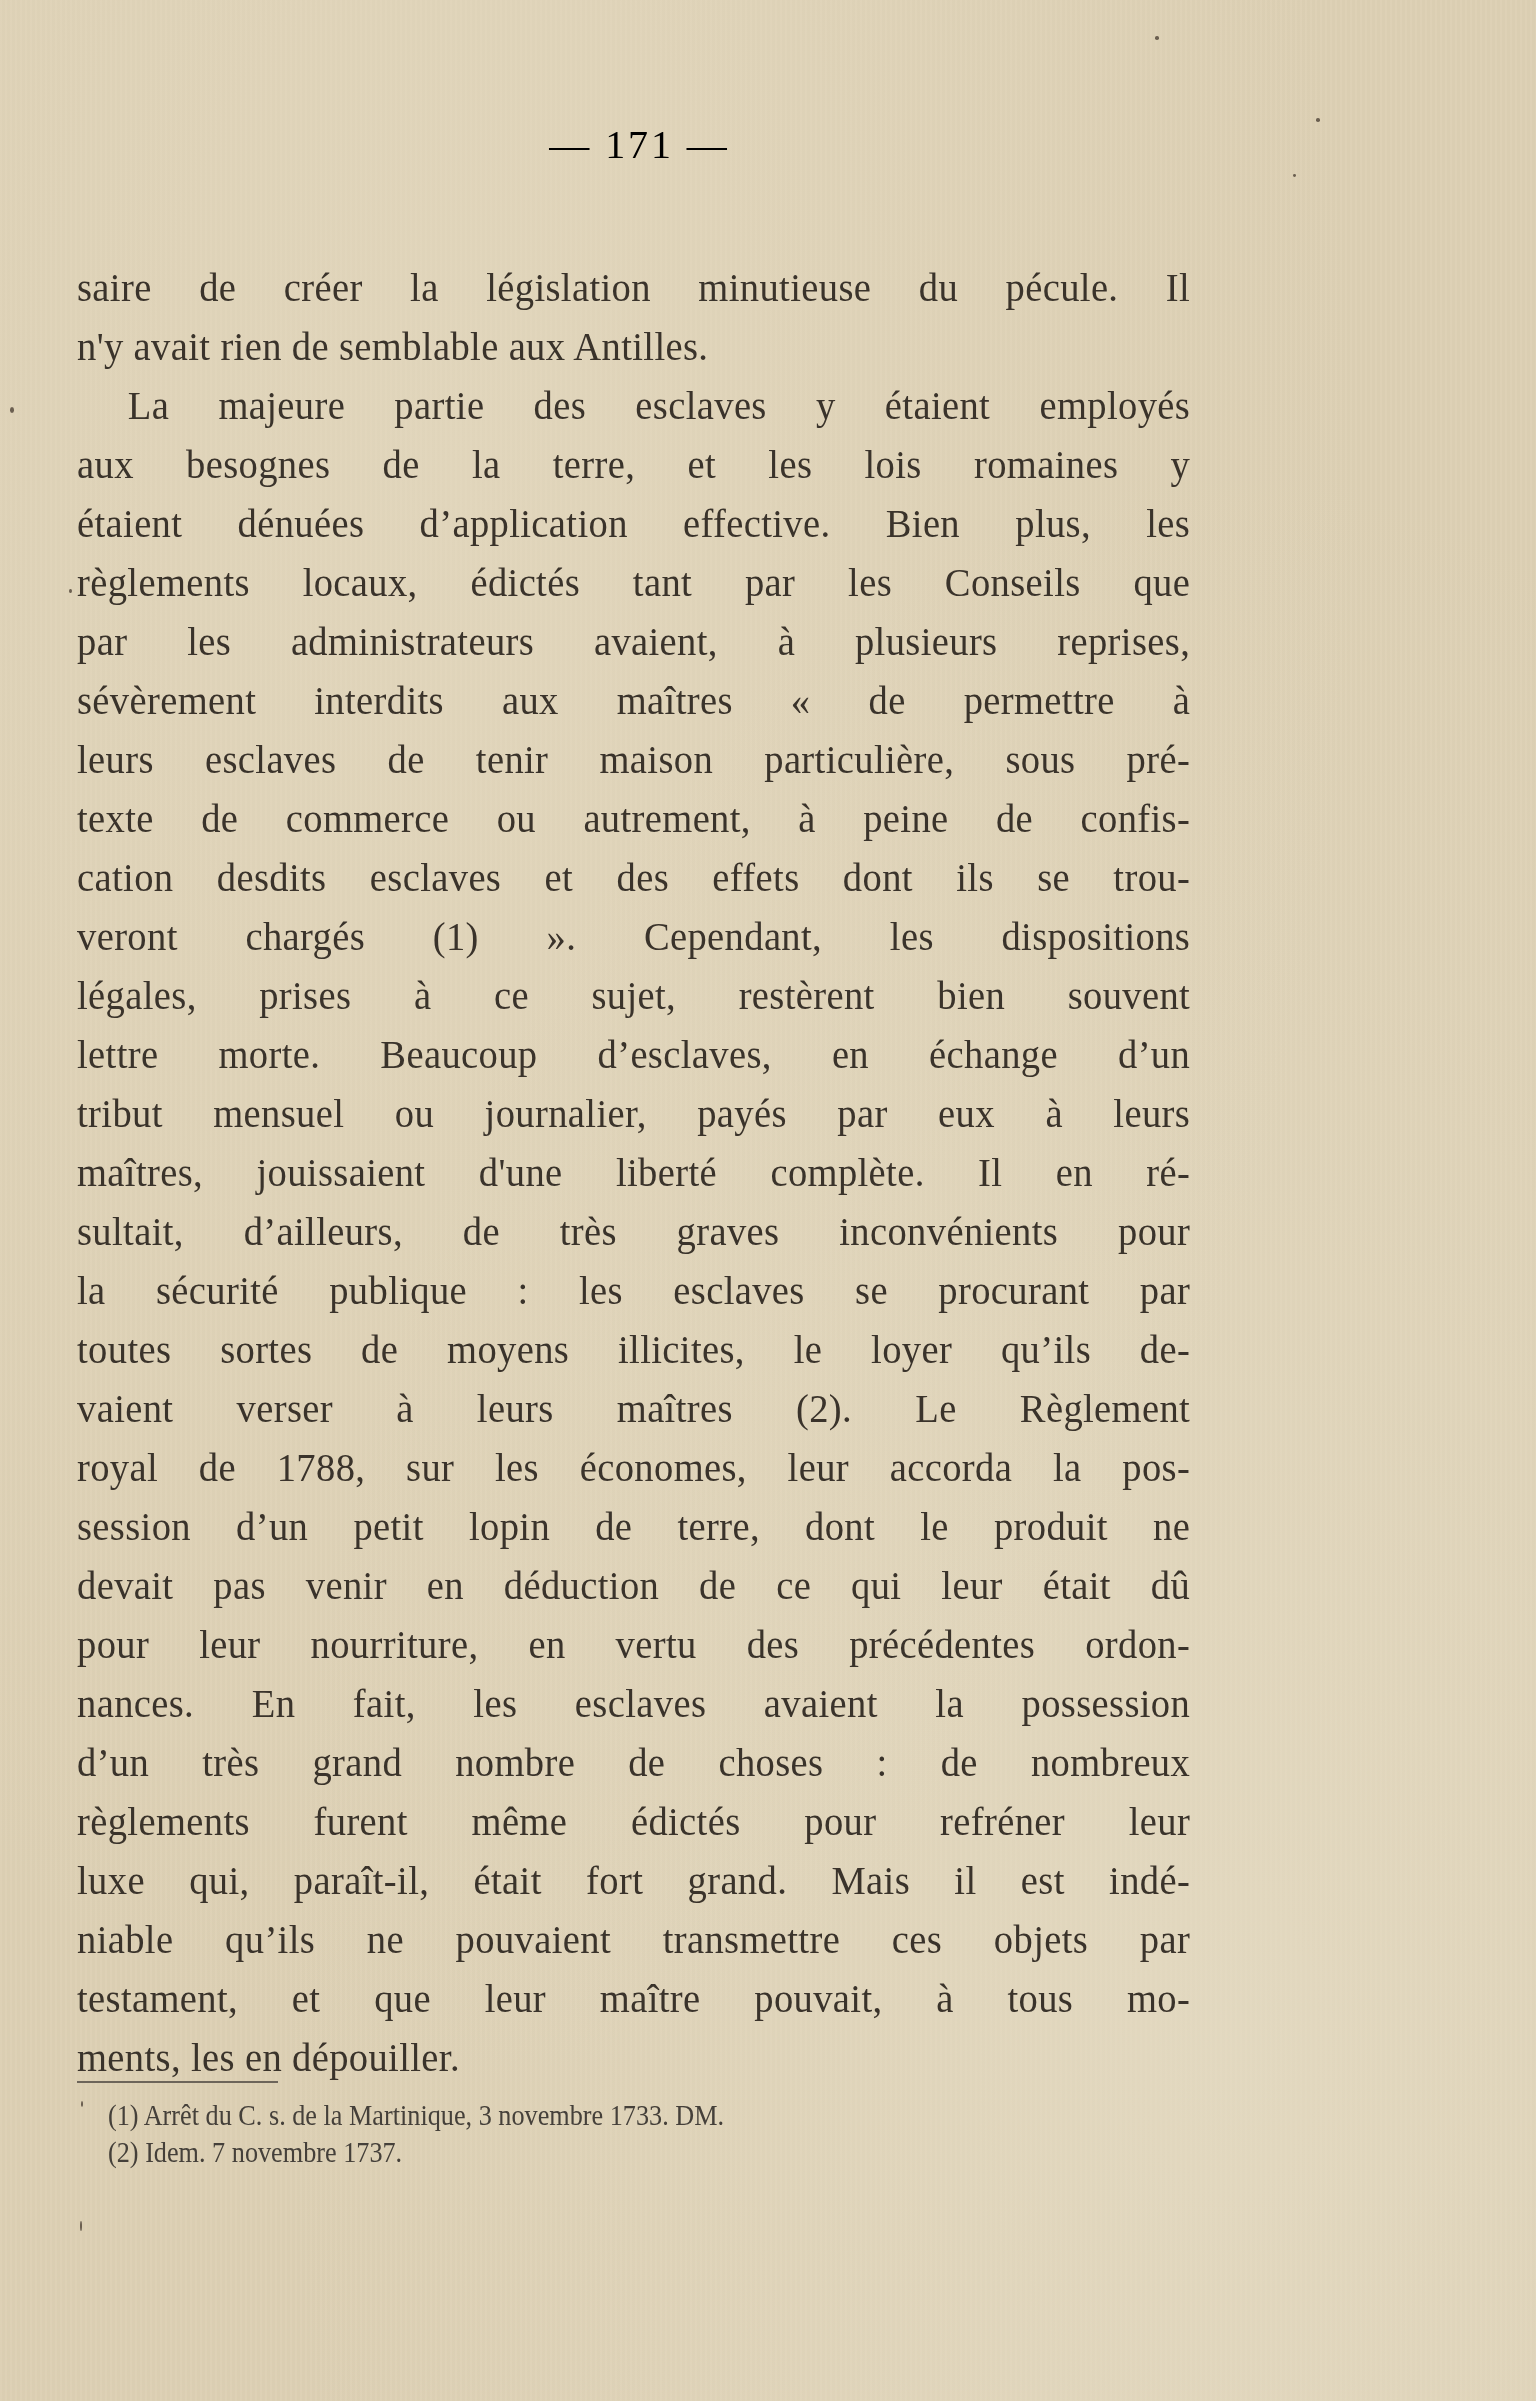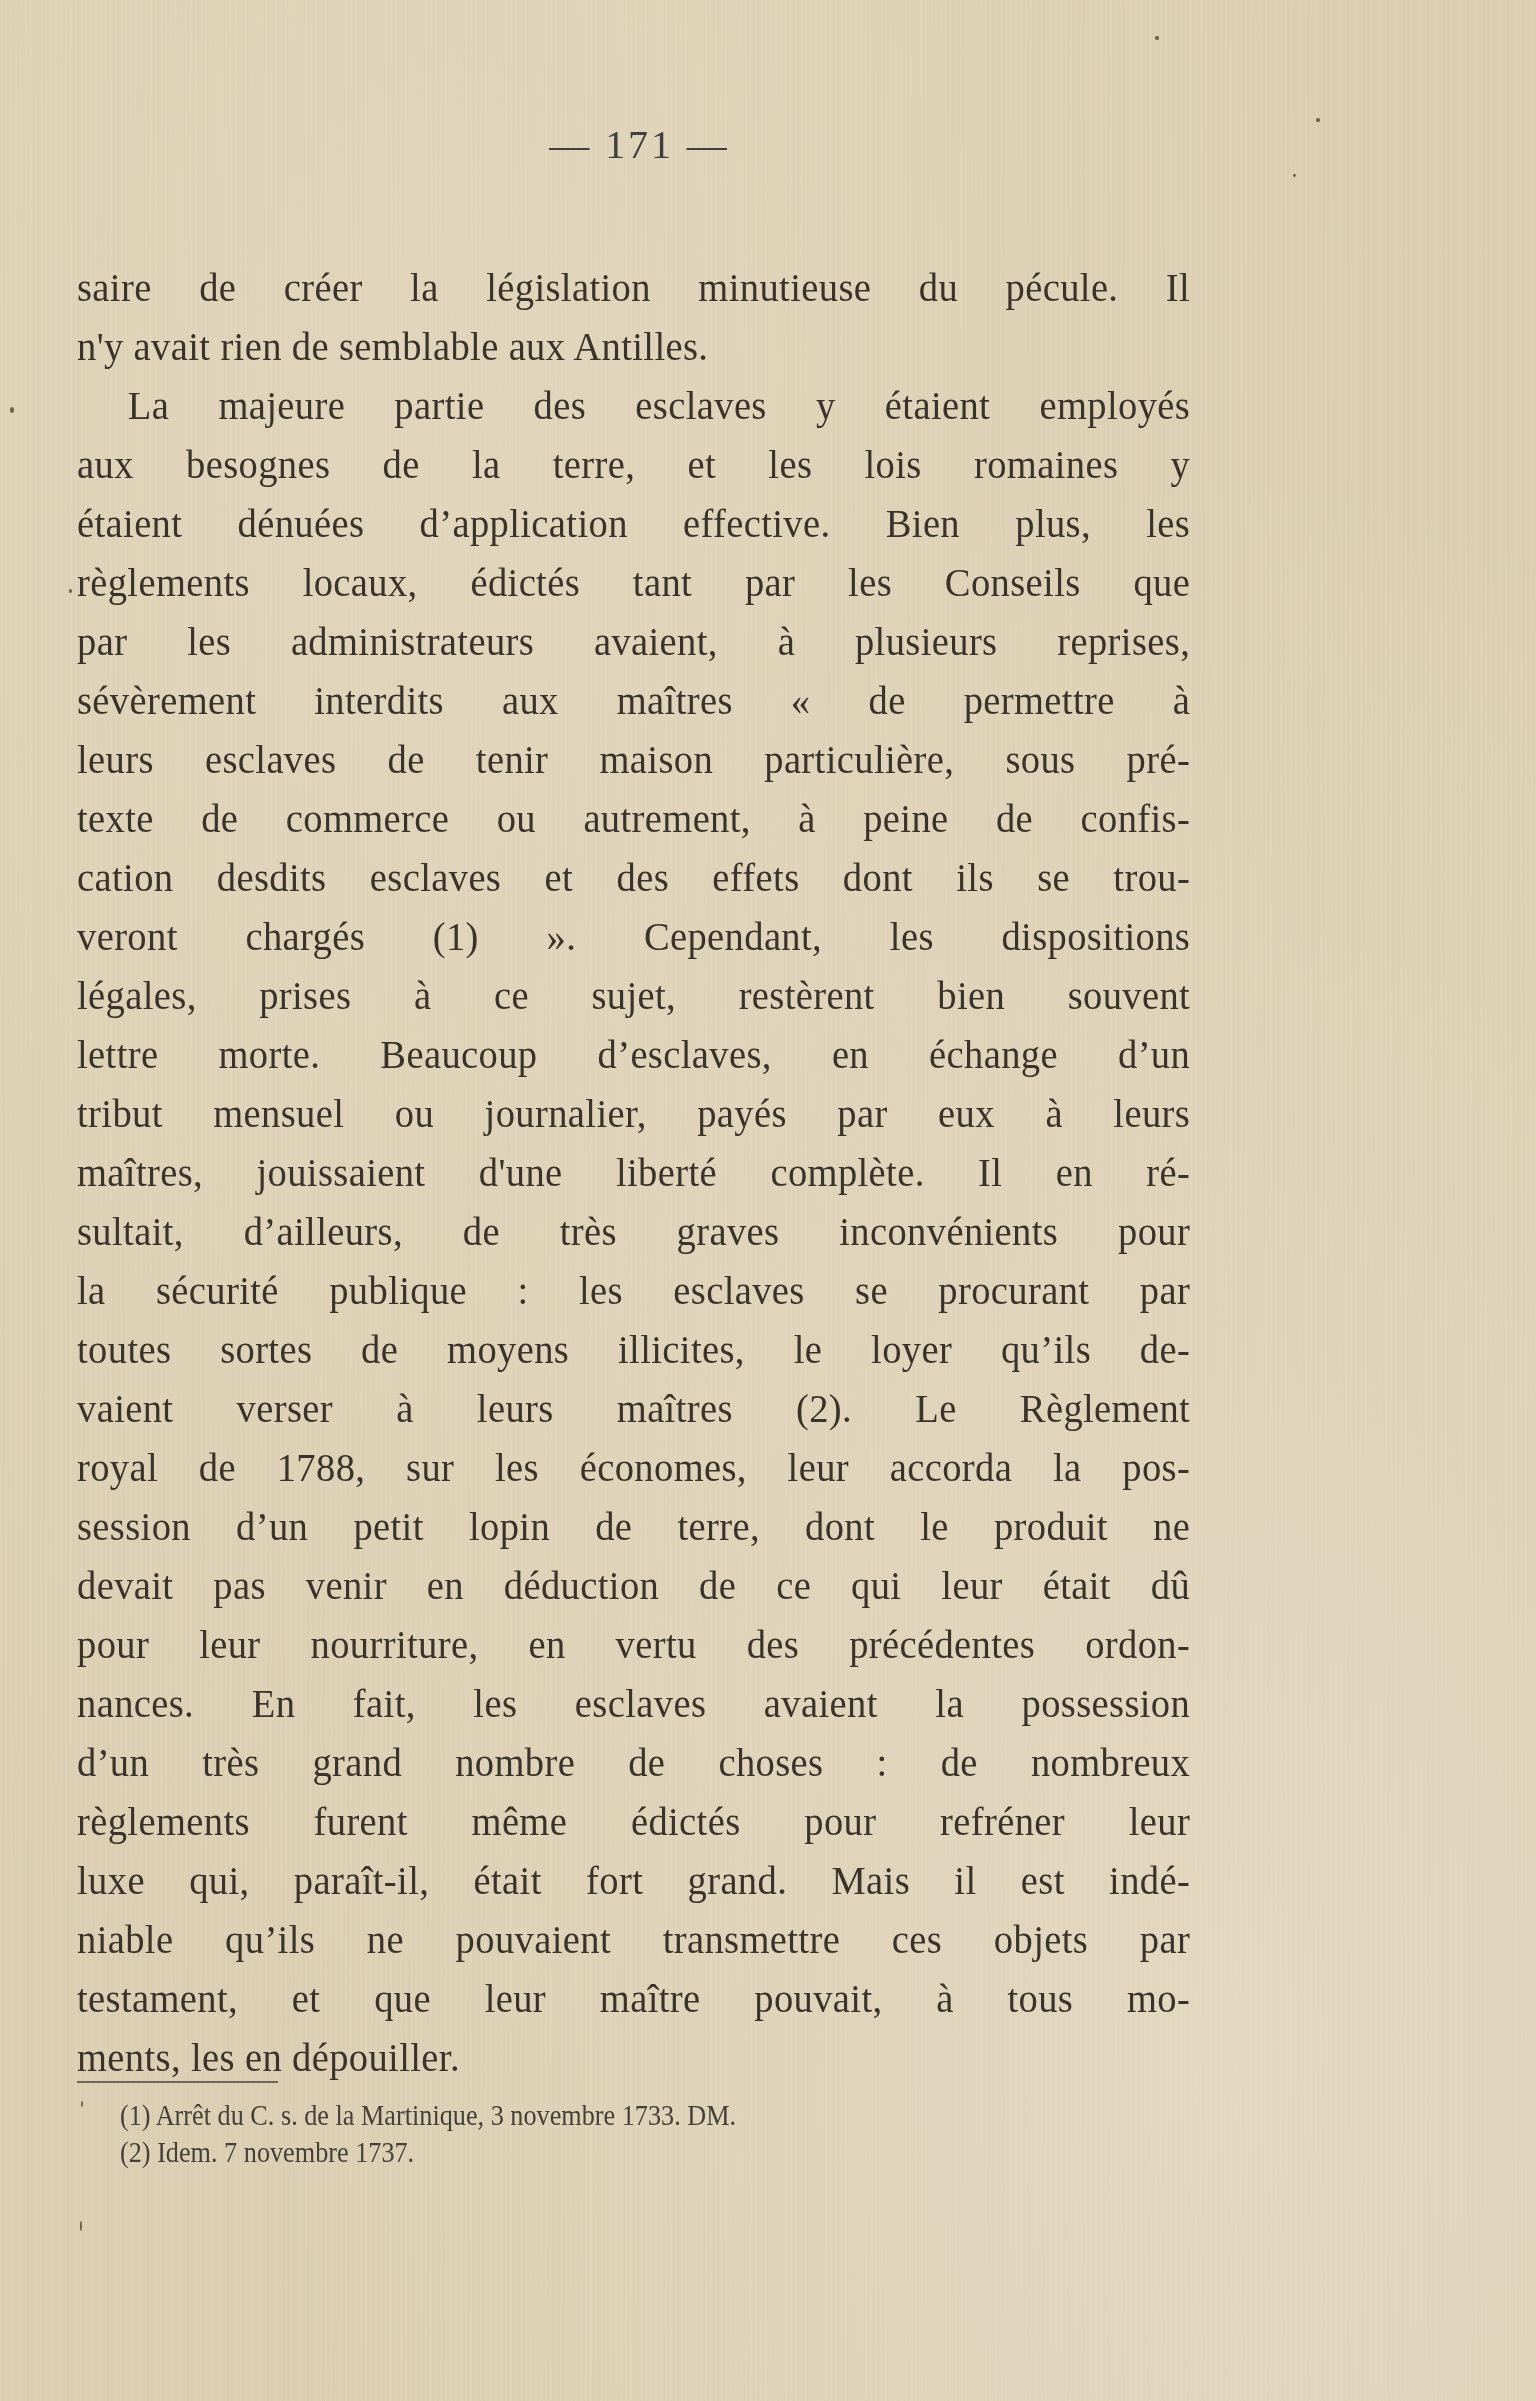--- a/index.html
+++ b/index.html
@@ -26,21 +26,21 @@
       height: 2401px;
     }
     .page-number {
       position: absolute;
       top: 121px;
       left: 0;
       width: 1279px;
       text-align: center;
       font-size: 40px;
       letter-spacing: 2.9px;
-      color: #404040;
+      color: #000000;
     }
     .body-text {
       position: absolute;
       left: 77px;
       top: 214px;
       width: 1113px;
       margin-top: 44px;
     }
     .line {
       display: block;
@@ -60,21 +60,21 @@
     .footnote-rule {
       position: absolute;
       left: 77px;
       top: 2081px;
       width: 201px;
       height: 2.1px;
       background: #6d655a;
     }
     .footnotes {
       position: absolute;
-      left: 120px;
+      left: 108px;
       top: 2097px;
       width: 998px;
     }
     .footnote {
       display: block;
       font-size: 28.5px;
       line-height: 37px;
       white-space: nowrap;
       color: #45403a;
       transform: scaleX(0.92);

